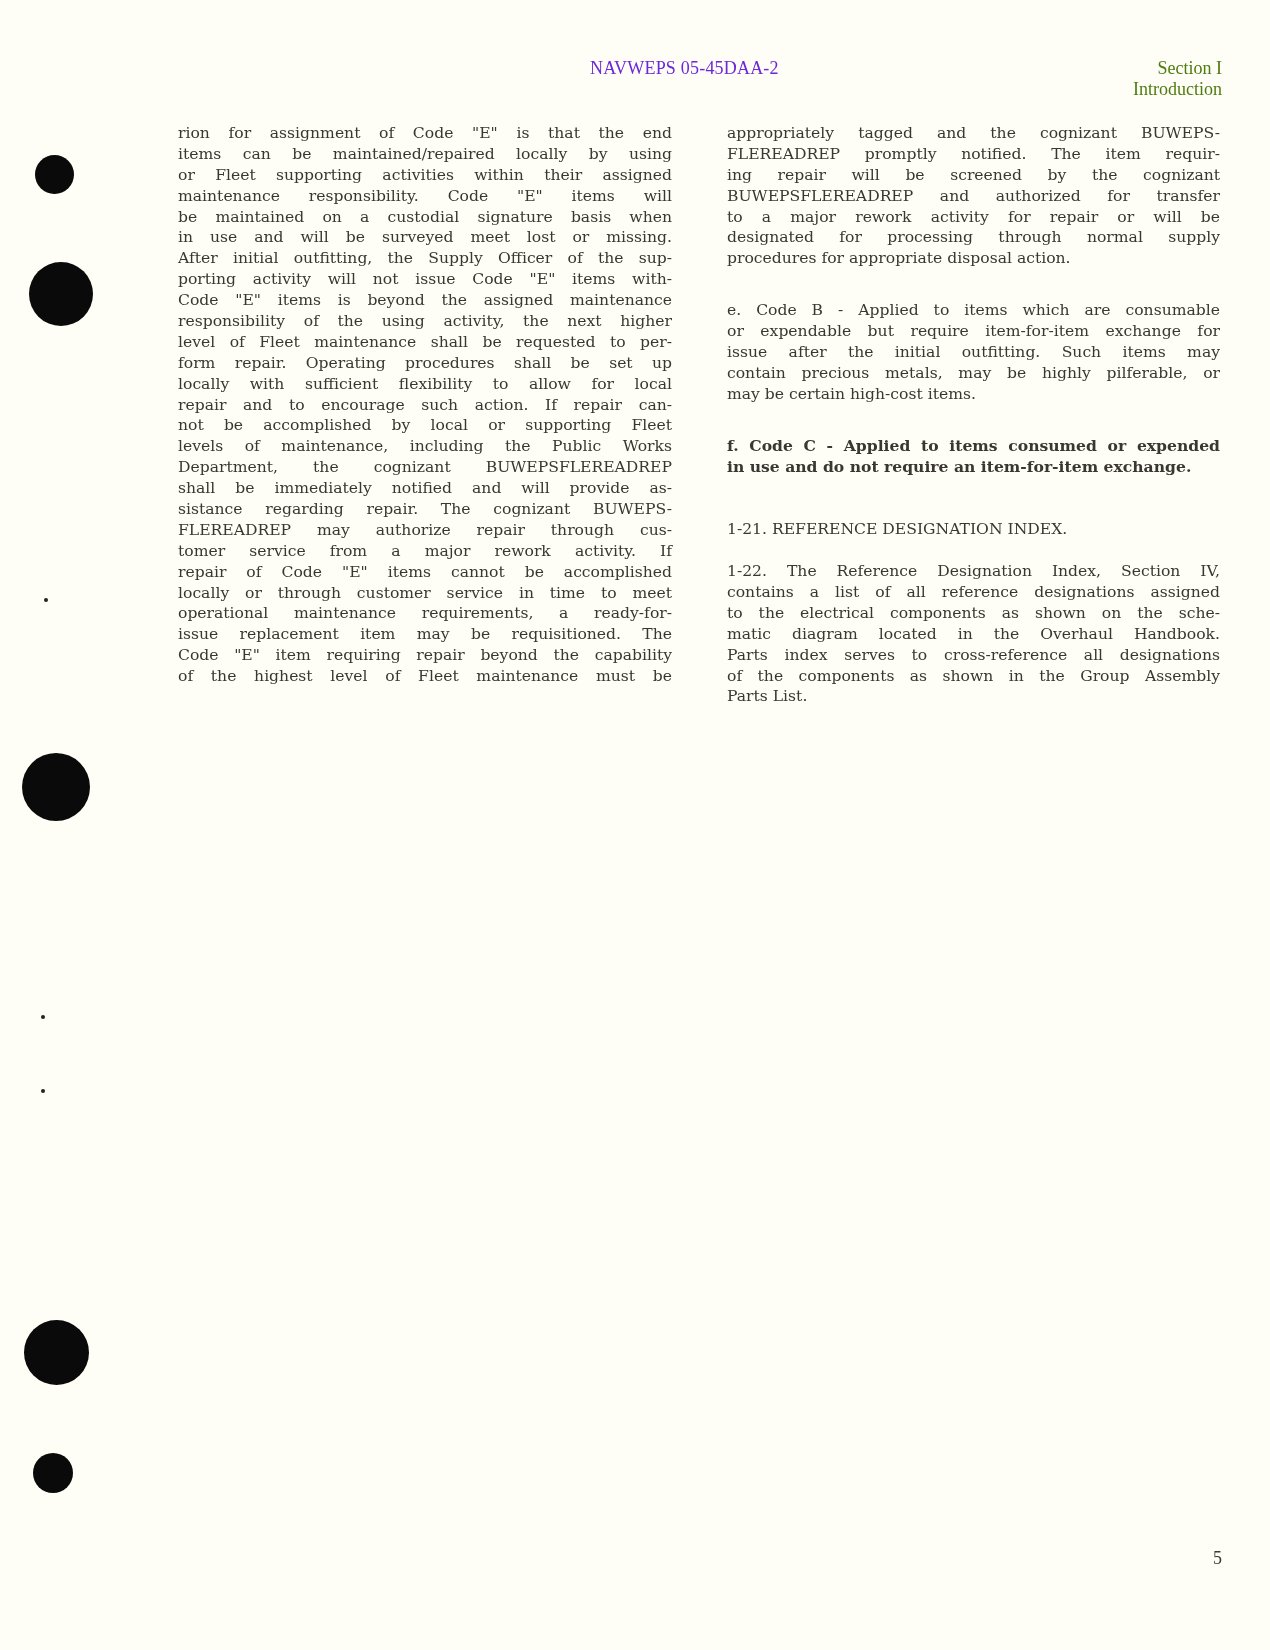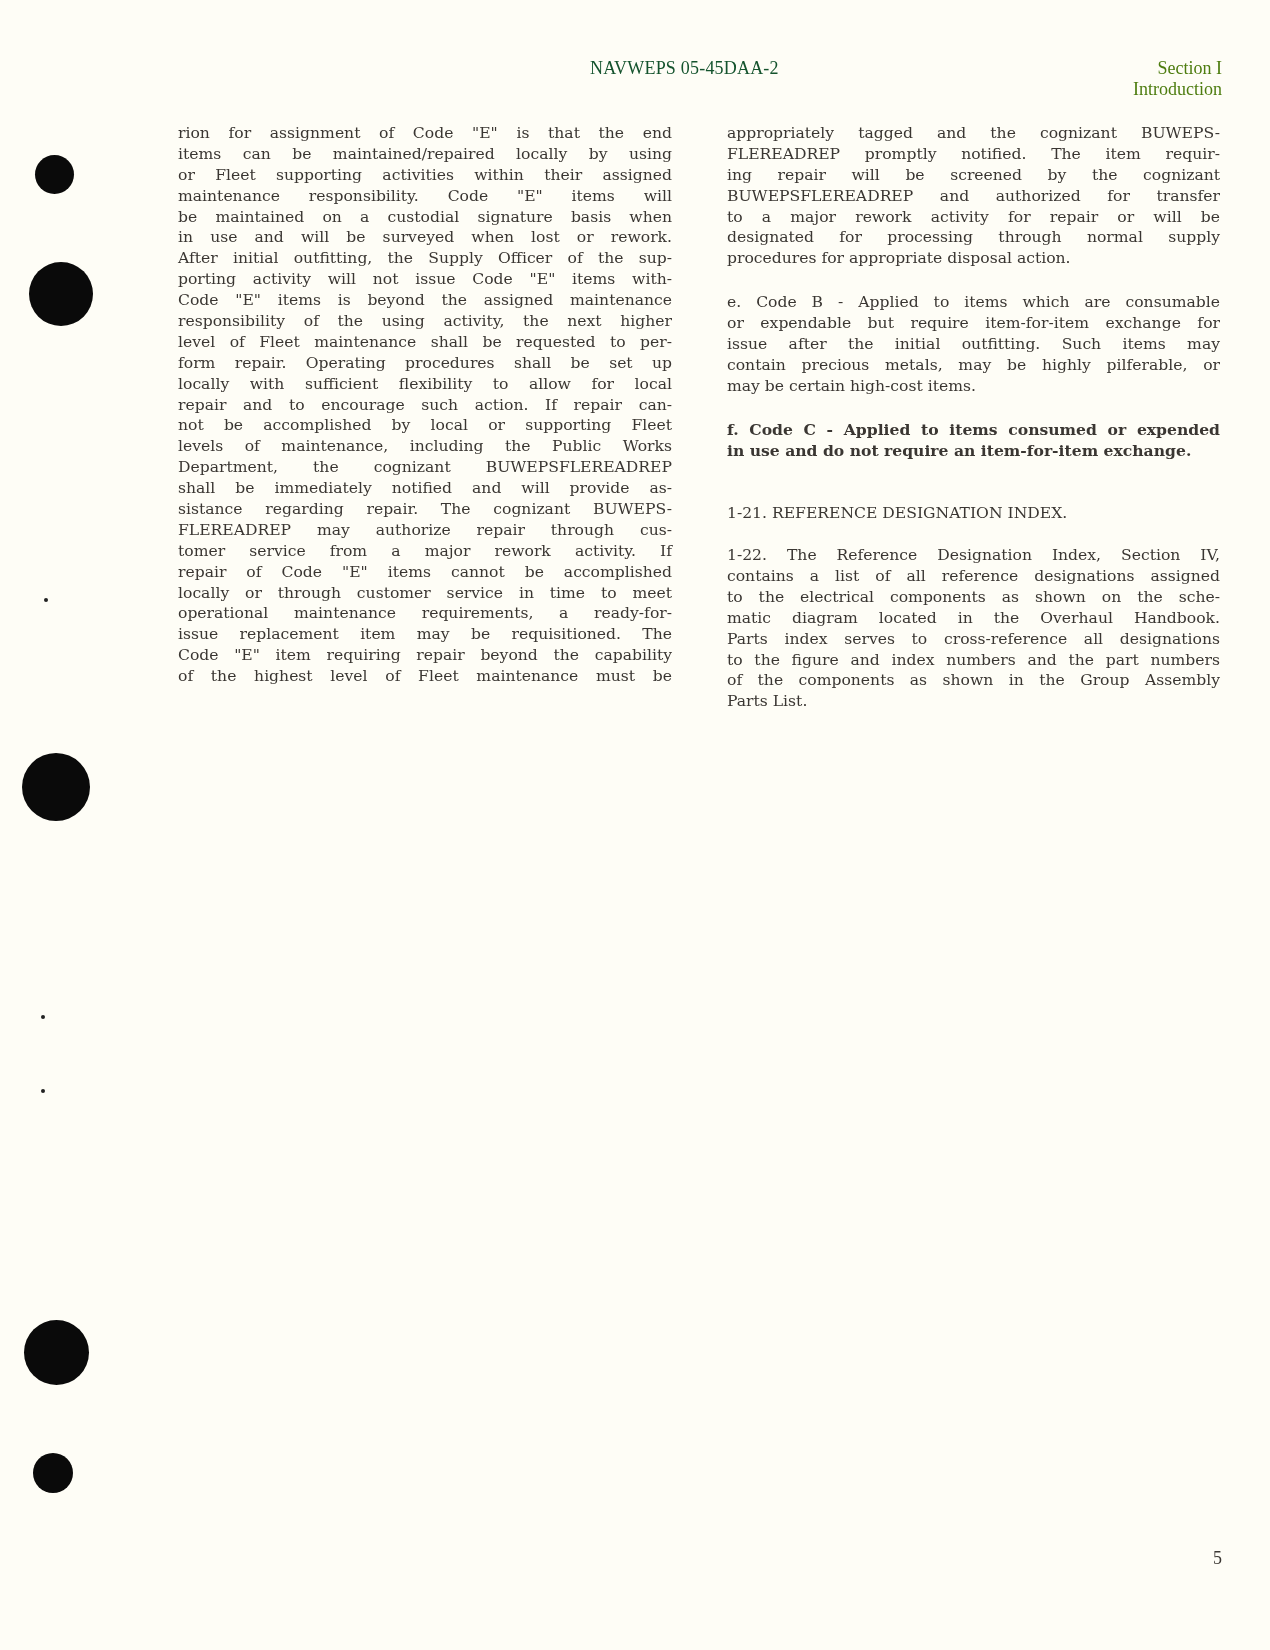--- a/index.html
+++ b/index.html
@@ -20,21 +20,21 @@
     position: absolute;
     background: #222;
     border-radius: 50%;
   }
   .header-center {
     position: absolute;
     top: 58px; left: 590px;
     font-family: "Liberation Serif", serif;
     font-size: 18px;
     letter-spacing: 0.2px;
-    color: #14532d;
+    color: #6d28d9;
   }
   .header-right {
     position: absolute;
     top: 58px; right: 48px;
     text-align: right;
     font-family: "Liberation Serif", serif;
     font-size: 18px;
     line-height: 21px;
     color: #4d7c0f;
   }
@@ -47,21 +47,21 @@
   .col-left { left: 178px; width: 494px; }
   .col-right { left: 727px; width: 493px; }
   .line {
     display: block;
     text-align: justify;
     text-align-last: justify;
     white-space: nowrap;
     height: 20.9px;
   }
   .line.last { text-align-last: left; }
-  .para { margin-bottom: 23px; }
+  .para { margin-bottom: 31px; }
   .heading { margin-bottom: 20.9px; }
   .page-number {
     position: absolute;
     top: 1548px; left: 1213px;
     font-family: "Liberation Serif", serif;
     font-size: 18px;
     color: #3a3632;
   }
 </style>
 </head>
@@ -82,21 +82,21 @@
   <div>Introduction</div>
 </div>
 
 <div class="column col-left">
   <div class="para" id="left-para">
       <span class="line">rion for assignment of Code "E" is that the end</span>
       <span class="line">items can be maintained/repaired locally by using</span>
       <span class="line">or Fleet supporting activities within their assigned</span>
       <span class="line">maintenance responsibility. Code "E" items will</span>
       <span class="line">be maintained on a custodial signature basis when</span>
-      <span class="line">in use and will be surveyed when lost or rework.</span>
+      <span class="line">in use and will be surveyed meet lost or missing.</span>
       <span class="line">After initial outfitting, the Supply Officer of the sup-</span>
       <span class="line">porting activity will not issue Code "E" items with-</span>
       <span class="line">Code "E" items is beyond the assigned maintenance</span>
       <span class="line">responsibility of the using activity, the next higher</span>
       <span class="line">level of Fleet maintenance shall be requested to per-</span>
       <span class="line">form repair. Operating procedures shall be set up</span>
       <span class="line">locally with sufficient flexibility to allow for local</span>
       <span class="line">repair and to encourage such action. If repair can-</span>
       <span class="line">not be accomplished by local or supporting Fleet</span>
       <span class="line">levels of maintenance, including the Public Works</span>
@@ -135,19 +135,18 @@
       <span class="line"> f. Code C - Applied to items consumed or expended</span>
       <span class="line last">in use and do not require an item-for-item exchange.</span>
     </div>
   <div class="heading line last">1-21. REFERENCE DESIGNATION INDEX.</div>
   <div class="para" id="right-ref">
       <span class="line">1-22. The Reference Designation Index, Section IV,</span>
       <span class="line">contains a list of all reference designations assigned</span>
       <span class="line">to the electrical components as shown on the sche-</span>
       <span class="line">matic diagram located in the Overhaul Handbook.</span>
       <span class="line">Parts index serves to cross-reference all designations</span>
-      <span class="line">to the figure and index numbers and the part numbers</span>
       <span class="line">of the components as shown in the Group Assembly</span>
       <span class="line last">Parts List.</span>
     </div>
 </div>
 
 <div class="page-number">5</div>
 
 </body></html>

